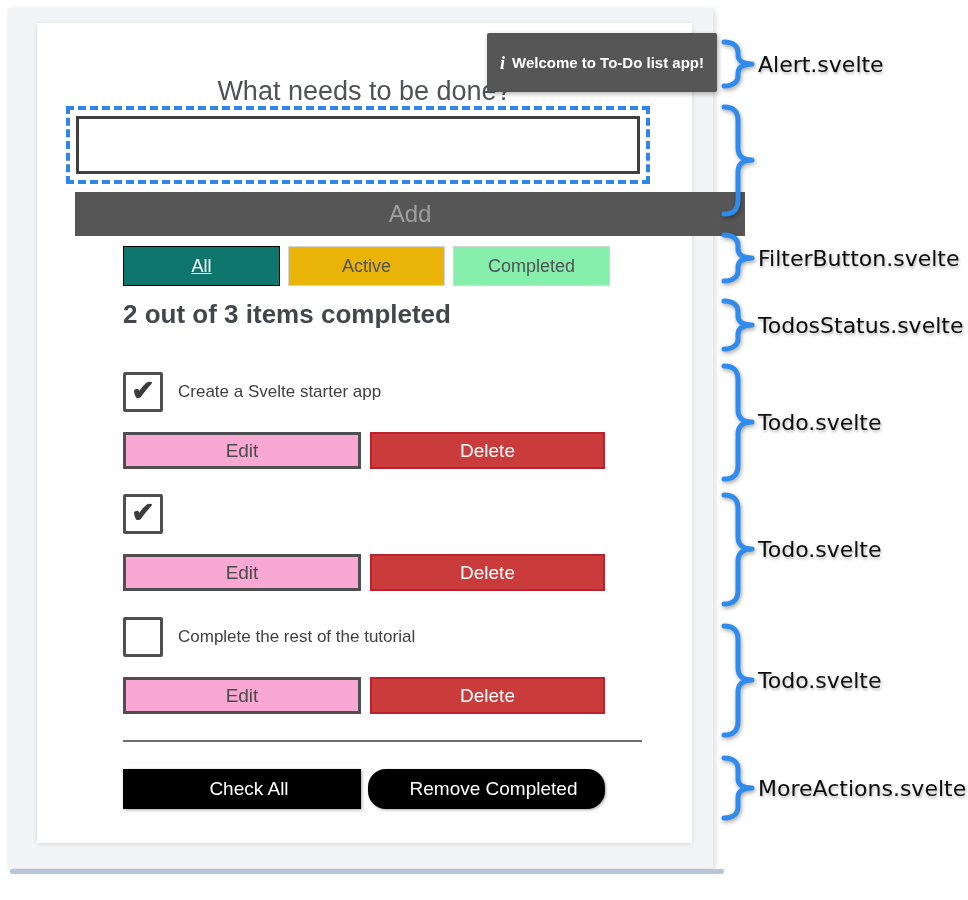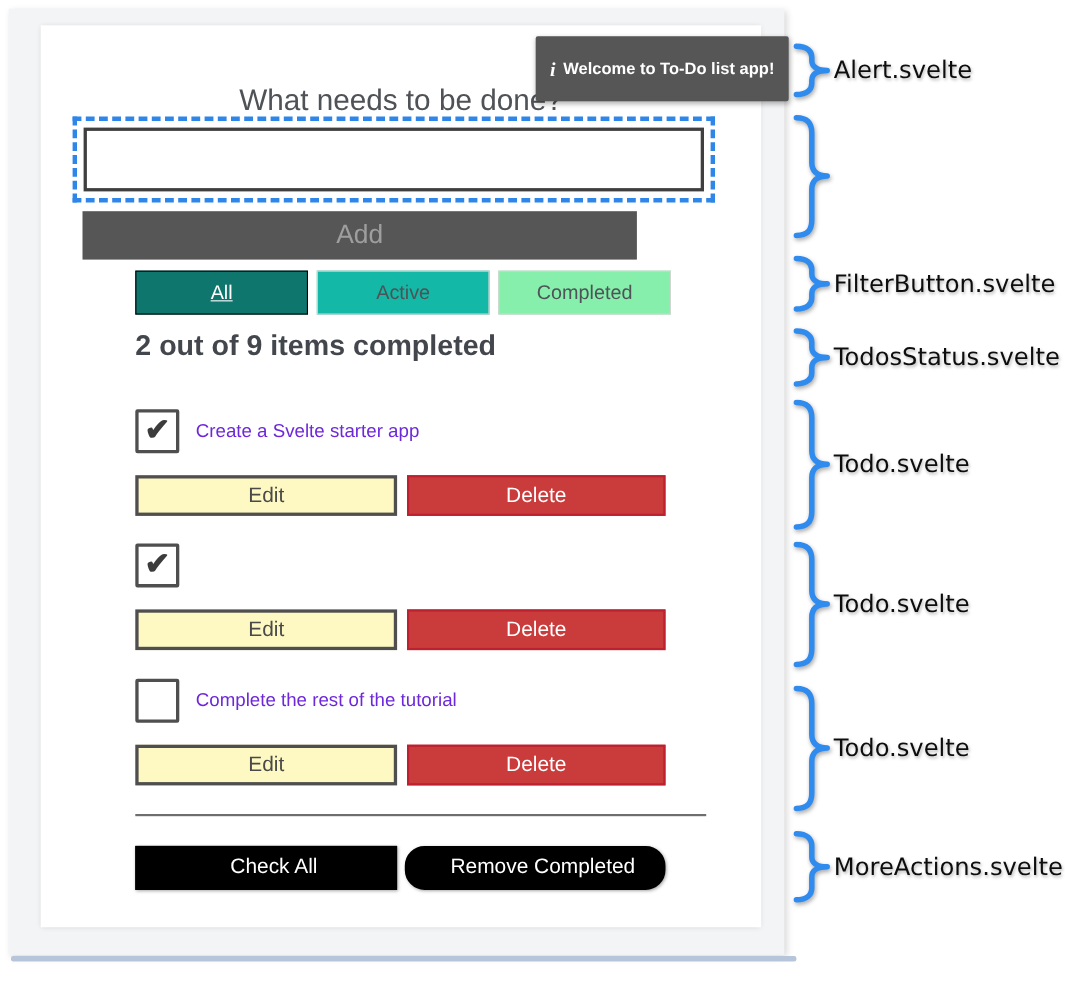--- a/index.html
+++ b/index.html
@@ -49,65 +49,65 @@
     position:absolute; left:29px; top:83px; width:584px; height:78px;
     border:4px dashed #2e86e8; box-sizing:border-box;
   }
   .new-todo-input {
     position:absolute; left:6px; top:6px; right:6px; bottom:6px;
     width:calc(100% - 12px); height:calc(100% - 12px);
     border:3px solid #3f3f3f; box-sizing:border-box;
     font-size:22px; padding:0 10px; outline:none; background:#fff;
   }
   .add-btn {
-    position:absolute; left:38px; top:169px; width:504px; height:44px;
+    position:absolute; left:38px; top:169px; width:670px; height:44px;
     background:#565656; border:none; color:#9e9e9e; font-size:24px;
     font-family:"Liberation Sans", sans-serif; cursor:pointer;
   }
 
   
   .filter-btn {
     position:absolute; top:223px; height:40px; width:157px;
     font-size:18px; font-family:"Liberation Sans", sans-serif;
     cursor:pointer; box-sizing:border-box;
   }
   .filter-all { left:86px; background:#0f766e; color:#fff; border:1px solid #000; }
   .filter-all span { text-decoration:underline; }
-  .filter-active { left:251px; background:#14b8a6; color:#4f5256; border:1px solid #d3d5d4; }
+  .filter-active { left:251px; background:#eab308; color:#4f5256; border:1px solid #d3d5d4; }
   .filter-completed { left:416px; background:#86efac; color:#4f5256; border:1px solid #d3d5d4; }
 
   .status-heading {
     position:absolute; left:86px; top:276px; margin:0;
     font-size:26px; font-weight:bold; color:#43474d;
   }
 
   
   .todo-checkbox {
     position:absolute; left:86px; width:40px; height:40px;
     border:3px solid #4f4f4f; border-radius:2px; background:#fff;
     box-sizing:border-box; display:flex; align-items:center; justify-content:center;
     cursor:pointer;
   }
   .todo-checkbox .mark {
     font-size:28px; font-weight:bold; color:#3c3c3c; line-height:1;
     transform:translateY(-1px);
   }
   .todo-label {
     position:absolute; left:141px; height:40px; line-height:40px;
-    font-size:17px; color:#6d28d9; white-space:nowrap;
+    font-size:17px; color:#404040; white-space:nowrap;
   }
   .cb-1, .lbl-1 { top:349px; }
   .cb-2, .lbl-2 { top:471px; }
   .cb-3, .lbl-3 { top:594px; }
 
   .edit-btn, .delete-btn, .primary-btn {
     position:absolute; height:37px; font-size:19px; cursor:pointer;
     font-family:"Liberation Sans", sans-serif; box-sizing:border-box;
   }
-  .edit-btn { left:86px; width:238px; background:#fef9c3; border:3px solid #4f4f4f; color:#4a4a4a; }
+  .edit-btn { left:86px; width:238px; background:#f9a8d4; border:3px solid #4f4f4f; color:#4a4a4a; }
   .delete-btn { left:333px; width:235px; background:#ca3c3c; border:2px solid #bd2130; color:#fff; }
   .row-1 { top:409px; }
   .row-2 { top:531px; }
   .row-3 { top:654px; }
 
   .divider {
     position:absolute; left:86px; top:717px; width:519px; height:0;
     border:none; border-top:2px solid #6e6e6e; margin:0;
   }
 
@@ -165,21 +165,21 @@
   <button class="filter-btn filter-all">
     <span>All</span>
   </button>
   <button class="filter-btn filter-active">
     <span>Active</span>
   </button>
   <button class="filter-btn filter-completed">
     <span>Completed</span>
   </button>
 
-  <h2 class="status-heading">2 out of 9 items completed</h2>
+  <h2 class="status-heading">2 out of 3 items completed</h2>
 
   <span class="todo-checkbox cb-1">
     <span class="mark">✔</span>
   </span>
   <span class="todo-label lbl-1">Create a Svelte starter app</span>
   <button class="edit-btn row-1">Edit</button>
   <button class="delete-btn row-1">Delete</button>
 
   <span class="todo-checkbox cb-2">
     <span class="mark">✔</span>

